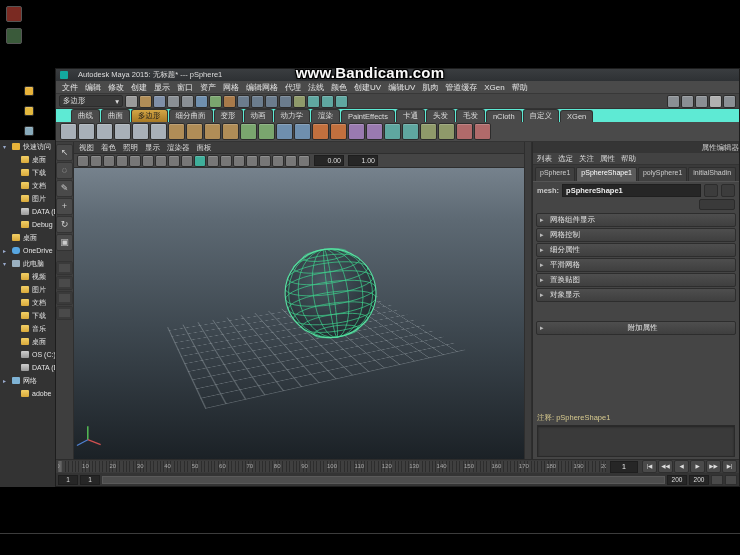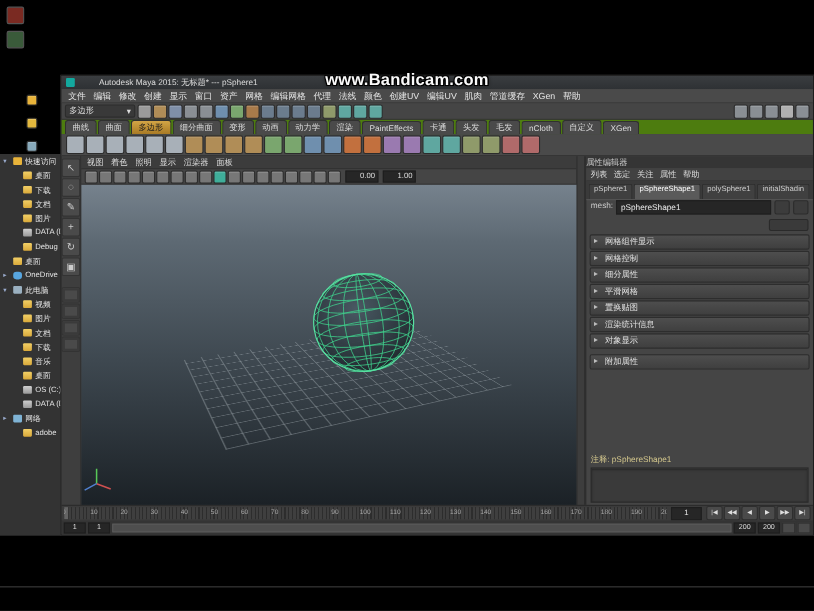--- a/index.html
+++ b/index.html
@@ -19,34 +19,34 @@
   .ic-drive{background:linear-gradient(#cfcfcf,#9a9a9a);}
   .ic-cloud{background:#58a6e0;border-radius:3px;}
   .ic-pc{background:#9ab0c0;}
   .ic-net{background:#7fb3d5;}
   
   .sq{display:inline-block;background:#777;border:1px solid #2c2c2c;border-radius:2px;
       box-shadow:inset 0 1px 0 rgba(255,255,255,.18);flex:none;}
   
   .maya{position:absolute;left:55px;top:68px;width:685px;height:419px;background:#444;
         display:flex;flex-direction:column;border:1px solid #1d1d1d;box-sizing:border-box;}
-  .titlebar{height:12px;flex:none;display:flex;align-items:center;gap:22px;padding:0 4px;
+  .titlebar{height:12px;flex:none;display:flex;align-items:center;gap:10px;padding:0 4px;
             background:linear-gradient(#3a3d40,#2e3134);color:#ddd;font-size:7.5px;white-space:nowrap;}
   .maya-logo{width:8px;height:8px;background:#13a89e;border-radius:1px;flex:none;}
   .menubar{height:12px;flex:none;display:flex;align-items:center;gap:7px;padding-left:6px;
            background:#4a4a4a;border-bottom:1px solid #383838;font-size:8px;color:#e6e6e6;white-space:nowrap;overflow:hidden;}
   .menu-item{cursor:default;}
   .statusline{height:14px;flex:none;display:flex;align-items:center;gap:2px;padding:0 3px;
               background:#454545;border-bottom:1px solid #333;}
   .menuset{width:56px;height:10px;background:#393939;border:1px solid #2c2c2c;border-radius:2px;
            font-size:7.5px;color:#ddd;display:flex;align-items:center;justify-content:space-between;padding:0 3px;}
   .statusline .sq{width:11px;height:11px;}
   .status-spacer{flex:1;}
-  .shelftabs{height:13px;flex:none;display:flex;align-items:flex-end;gap:1px;padding-left:3px;
-             background:#4d7c0f;font-size:7.5px;color:#ddd;white-space:nowrap;overflow:hidden;}
+  .shelftabs{height:13px;flex:none;display:flex;align-items:flex-end;gap:1px;padding-left:15px;
+             background:#5eead4;font-size:7.5px;color:#ddd;white-space:nowrap;overflow:hidden;}
   .shelf-tab{padding:1px 6px;background:#4a4a4a;border:1px solid #303030;border-bottom:none;
              border-radius:3px 3px 0 0;}
   .shelf-tab.active{background:linear-gradient(#d3a545,#a87a25);color:#1d1d1d;}
   .shelficons{height:19px;flex:none;display:flex;align-items:center;gap:1px;padding-left:4px;
               background:#4a4a4a;border-bottom:1px solid #333;overflow:hidden;}
   .shelficons .sq{width:15px;height:15px;}
   
   .mainrow{flex:1;display:flex;min-height:0;}
   .toolbox{width:17px;flex:none;background:#3e3e3e;border-right:1px solid #2e2e2e;
            display:flex;flex-direction:column;align-items:center;padding-top:2px;gap:1px;}
@@ -67,28 +67,28 @@
   .grid-plane{position:absolute;left:110px;top:85px;width:250px;height:170px;opacity:.55;
      background:
        repeating-linear-gradient(0deg,rgba(205,215,220,.55) 0 1px,transparent 1px 16px),
        repeating-linear-gradient(90deg,rgba(205,215,220,.55) 0 1px,transparent 1px 16px);
      transform:perspective(500px) rotateX(65deg) rotateZ(-24deg);}
   .canvas svg{position:absolute;left:0;top:0;width:100%;height:100%;}
   
   .separator{width:6px;flex:none;background:#3d3d3d;border-left:1px solid #2e2e2e;border-right:1px solid #2e2e2e;}
   
   .ae{width:206px;flex:none;background:#454545;display:flex;flex-direction:column;min-height:0;border-left:1px solid #2a2a2a;}
-  .ae-header{height:11px;flex:none;background:#353535;color:#ccc;font-size:7.5px;text-align:left;line-height:11px;}
+  .ae-header{height:11px;flex:none;background:#353535;color:#ccc;font-size:7.5px;text-align:right;line-height:11px;}
   .ae-menubar{height:11px;flex:none;display:flex;align-items:center;gap:6px;padding-left:4px;
               background:#424242;border-bottom:1px solid #333;font-size:7.5px;color:#ddd;}
   .ae-tabs{height:14px;flex:none;display:flex;gap:1px;padding:2px 2px 0;background:#3a3a3a;overflow:hidden;}
   .ae-tab{padding:1px 4px;background:#404040;border:1px solid #2e2e2e;border-bottom:none;
           border-radius:2px 2px 0 0;font-size:7px;color:#ccc;white-space:nowrap;}
   .ae-tab.active{background:#5a5a5a;color:#fff;}
-  .ae-meshrow{height:16px;flex:none;display:flex;align-items:flex-start;gap:3px;padding:0 4px;border-top:1px solid #555;}
+  .ae-meshrow{height:16px;flex:none;display:flex;align-items:center;gap:3px;padding:0 4px;border-top:1px solid #555;font-weight:bold;}
   .ae-label{font-size:7.5px;color:#ccc;}
   .ae-input{flex:1;height:11px;background:#262626;border:1px solid #1f1f1f;color:#eee;
             font-size:7.5px;line-height:11px;padding:0 3px;}
   .ae-mini-btn{width:12px;height:11px;background:#3c3c3c;border:1px solid #2c2c2c;border-radius:2px;}
   .ae-subrow{height:12px;flex:none;display:flex;justify-content:flex-end;align-items:center;padding:0 4px;}
   .ae-wide-btn{width:34px;height:9px;background:#3a3a3a;border:1px solid #2a2a2a;border-radius:2px;}
   .ae-sections{flex:none;display:flex;flex-direction:column;gap:1px;padding:3px;}
   .ae-section{height:12px;position:relative;display:flex;align-items:center;padding-left:13px;
               background:linear-gradient(#4e4e4e,#3f3f3f);border:1px solid #2d2d2d;border-radius:2px;
               color:#e0e0e0;font-size:7.5px;}
@@ -509,32 +509,28 @@
           <div class="ae-section">
             <span class="arr">▸</span>
             <span>平滑网格</span>
           </div>
 
           <div class="ae-section">
             <span class="arr">▸</span>
             <span>置换贴图</span>
           </div>
 
+
           <div class="ae-section">
             <span class="arr">▸</span>
-            <span>渲染统计信息</span>
-          </div>
-
-          <div class="ae-section">
-            <span class="arr">▸</span>
             <span>对象显示</span>
           </div>
 
 
-          <div class="ae-section" style="margin-top: 4px;">
+          <div class="ae-section" style="margin-top: 18px; justify-content: center;">
             <span class="arr">▸</span>
             <span>附加属性</span>
           </div>
         </div>
       <div class="ae-spacer"></div>
       <div class="ae-notes">
         <div class="ae-notes-label">注释: pSphereShape1</div>
         <div class="ae-notes-box"></div>
       </div>
     </div>

